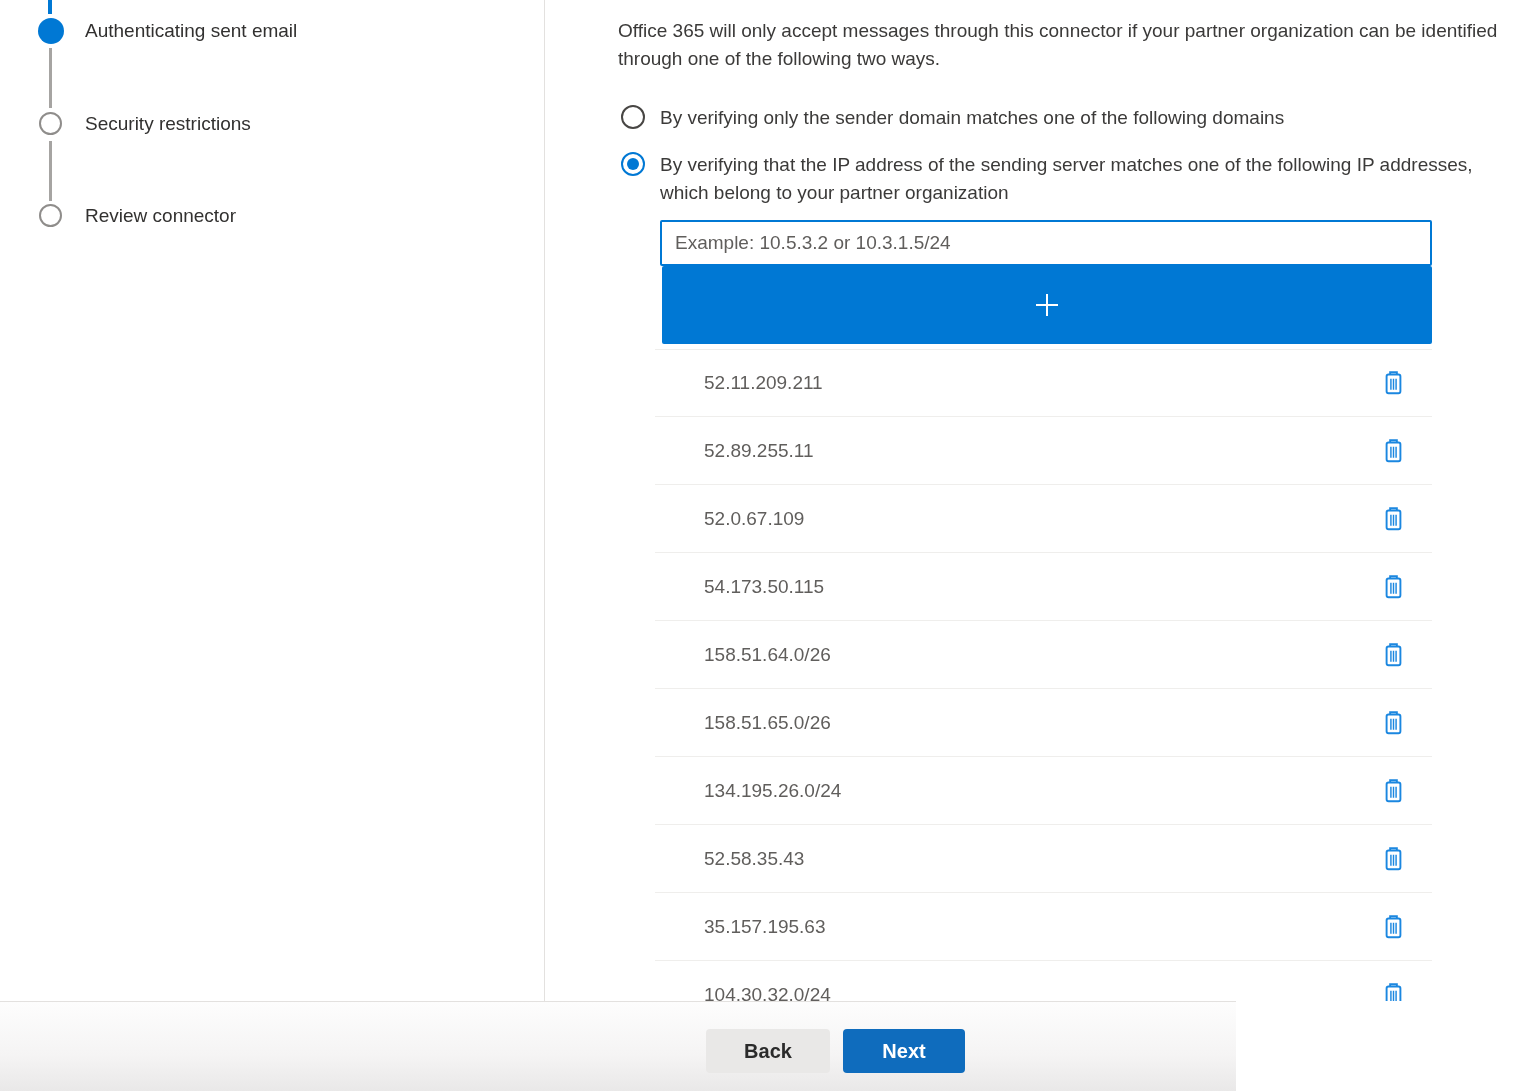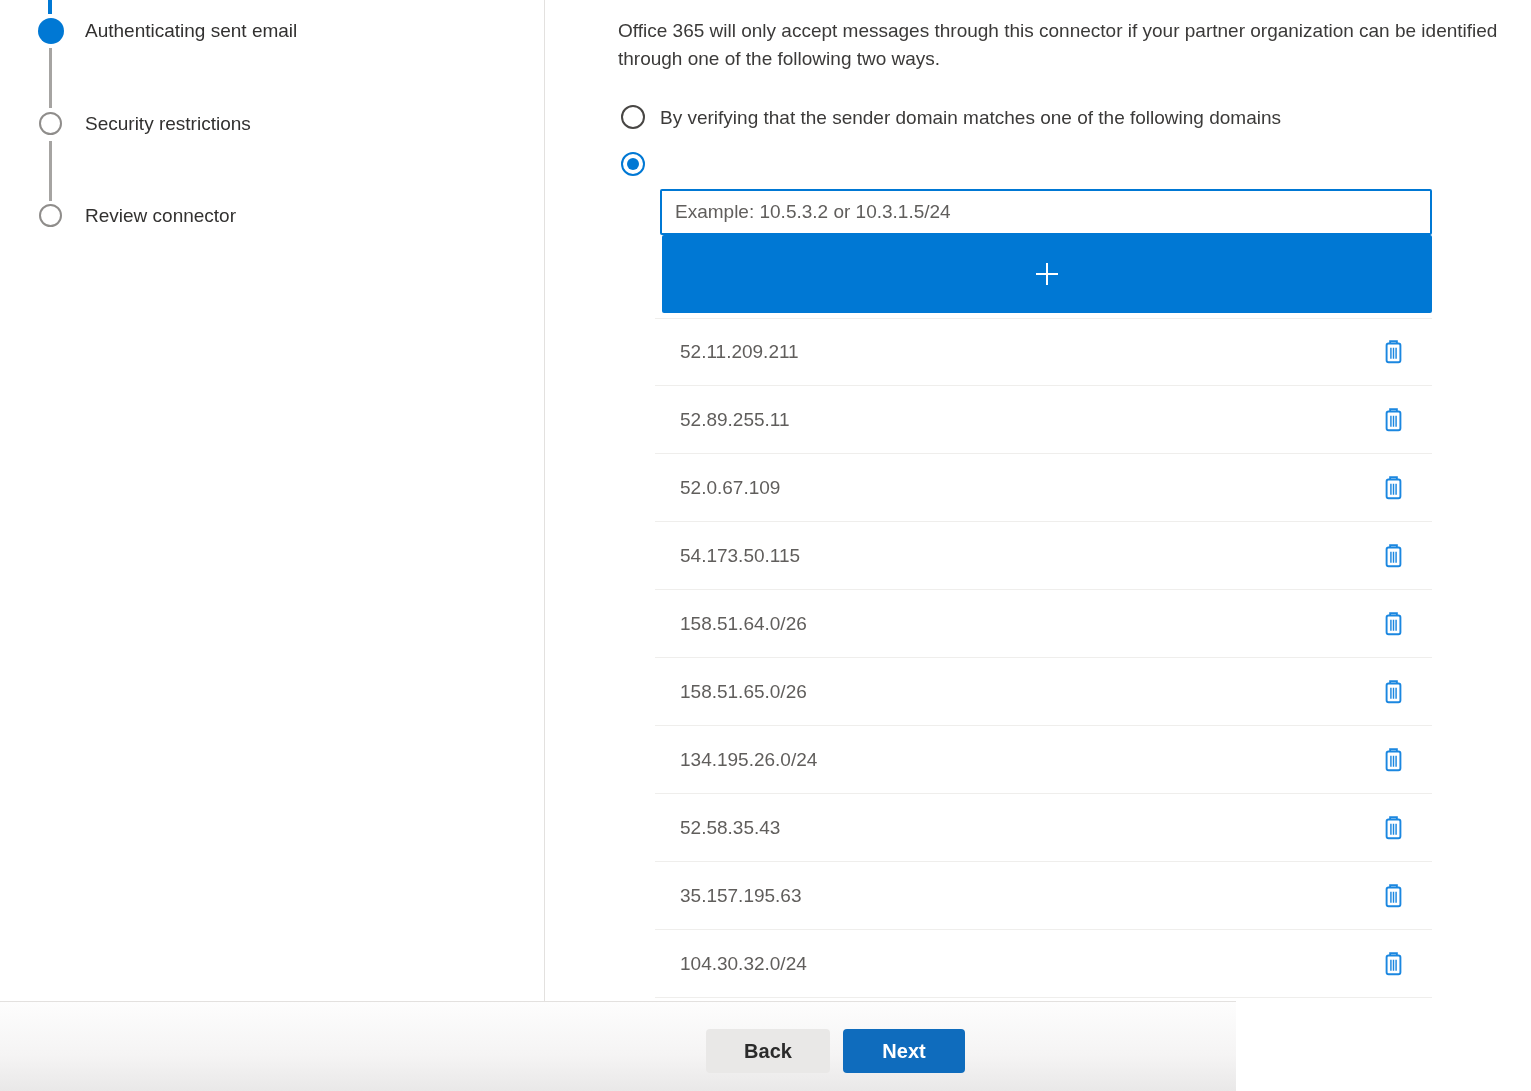--- a/index.html
+++ b/index.html
@@ -144,20 +144,21 @@
     display: flex;
     align-items: center;
     justify-content: space-between;
     padding: 0 25px;
     border-bottom: 1px solid #efeeec;
   }
   .ip-row:first-child { border-top: 1px solid #efeeec; }
   .ip-value {
     font-size: 19px;
     color: #605e5c;
+    margin-left: 24px;
   }
   .delete-btn {
     background: transparent;
     border: none;
     padding: 2px;
     cursor: pointer;
     display: flex;
     align-items: center;
   }
 
@@ -207,25 +208,26 @@
   <div class="step-label lbl-1">Authenticating sent email</div>
   <div class="step-label lbl-2">Security restrictions</div>
   <div class="step-label lbl-3">Review connector</div>
 </div>
 
 <div class="main">
   <p class="description">Office 365 will only accept messages through this connector if your partner organization can be identified through one of the following two ways.</p>
 
   <div class="radio-option first">
     <span class="radio-circle"></span>
-    <span class="radio-label">By verifying that the sender domain matches one of the following domains</span>
+    <span class="radio-label">By verifying only the sender domain matches one of the following domains</span>
   </div>
 
   <div class="radio-option second">
     <span class="radio-circle selected"></span>
+    <span class="radio-label">By verifying that the IP address of the sending server matches one of the following IP addresses, which belong to your partner organization</span>
   </div>
 
   <div class="ip-input-row">
     <input class="ip-input" type="text" placeholder="Example: 10.5.3.2 or 10.3.1.5/24" style="">
     <button class="add-btn">
       <svg width="30" height="30" viewBox="0 0 30 30">
         <path d="M15 4 V26 M4 15 H26" stroke="#ffffff" stroke-width="2" fill="none"></path>
       </svg>
     </button>
   </div>

